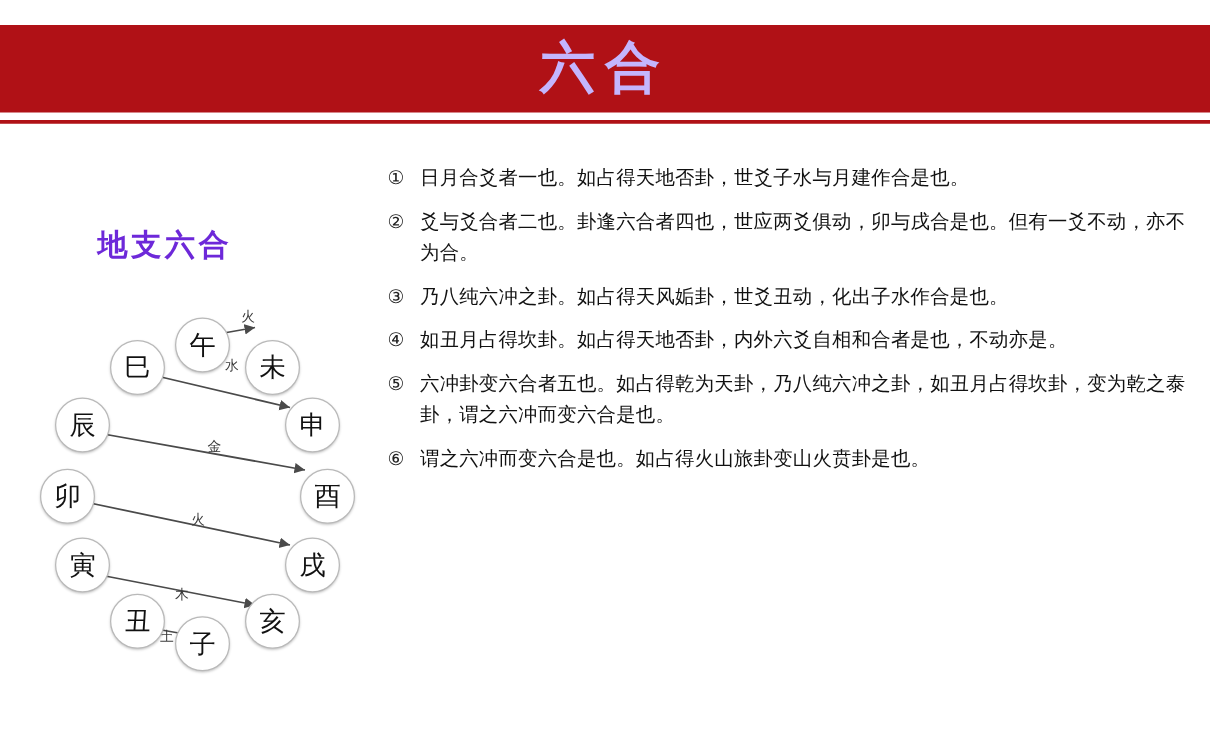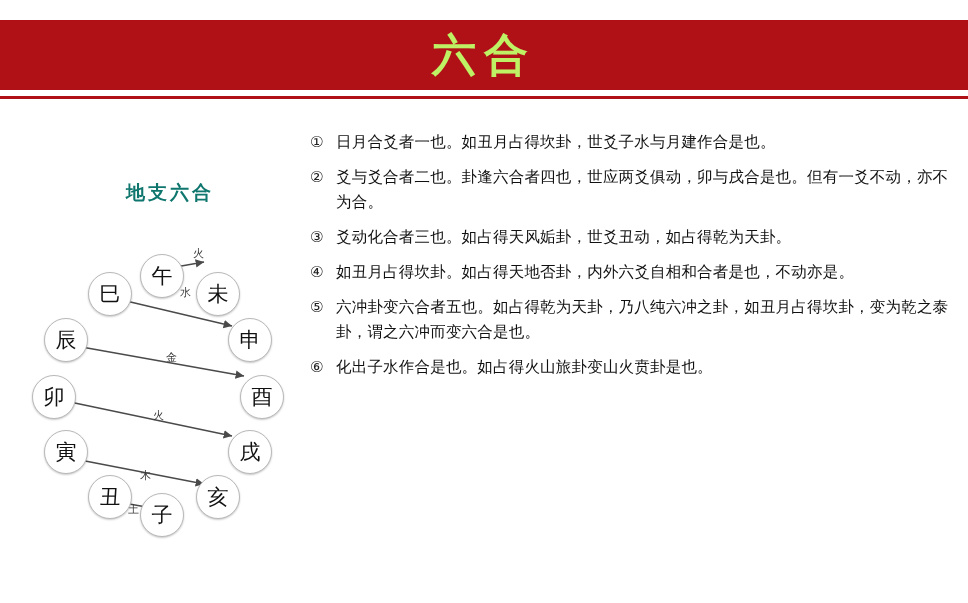--- a/index.html
+++ b/index.html
@@ -26,21 +26,21 @@
     left: 0;
     top: 20px;
     width: 968px;
     height: 70px;
     background: #B01116;
     display: flex;
     align-items: center;
     justify-content: center;
   }
   .header-title {
-    color: #bef264;
+    color: #c4b5fd;
     font-family: "DejaVu Sans", "Liberation Sans", sans-serif;
     font-size: 44px;
     font-weight: bold;
     letter-spacing: 8px;
     line-height: 1;
   }
   .header-rule {
     position: absolute;
     left: 0;
     top: 96px;
@@ -54,25 +54,24 @@
     left: 18px;
     top: 150px;
     width: 290px;
     height: 400px;
   }
   .diagram-title {
     position: absolute;
     left: 60px;
     top: 30px;
     font-family: "DejaVu Serif", "Liberation Serif", serif;
-    font-size: 19px;
-    color: #0f766e;
+    font-size: 24px;
+    color: #6d28d9;
     letter-spacing: 3px;
     font-weight: bold;
-    margin-left: 48px;
   }
   .node {
     position: absolute;
     width: 44px;
     height: 44px;
     border-radius: 50%;
     background: #ffffff;
     border: 1px solid #b9b9b9;
     box-shadow: 0 1px 2px rgba(0,0,0,0.22);
     display: flex;
@@ -188,37 +187,37 @@
     <div class="elem-label" style="left:148px; top:200px;">金</div>
     <div class="elem-label" style="left:135px; top:258px;">火</div>
     <div class="elem-label" style="left:122px; top:318px;">木</div>
     <div class="elem-label" style="left:110px; top:352px;">土</div>
   </div>
 
   <div class="content">
 
     <div class="item">
       <div class="item-num">①</div>
-      <div class="item-text">日月合爻者一也。如丑月占得坎卦，世爻子水与月建作合是也。</div>
+      <div class="item-text">日月合爻者一也。如占得天地否卦，世爻子水与月建作合是也。</div>
     </div>
     <div class="item">
       <div class="item-num">②</div>
       <div class="item-text">爻与爻合者二也。卦逢六合者四也，世应两爻俱动，卯与戌合是也。但有一爻不动，亦不为合。</div>
     </div>
     <div class="item">
       <div class="item-num">③</div>
-      <div class="item-text">爻动化合者三也。如占得天风姤卦，世爻丑动，如占得乾为天卦。</div>
+      <div class="item-text">乃八纯六冲之卦。如占得天风姤卦，世爻丑动，化出子水作合是也。</div>
     </div>
     <div class="item">
       <div class="item-num">④</div>
       <div class="item-text">如丑月占得坎卦。如占得天地否卦，内外六爻自相和合者是也，不动亦是。</div>
     </div>
     <div class="item">
       <div class="item-num">⑤</div>
       <div class="item-text">六冲卦变六合者五也。如占得乾为天卦，乃八纯六冲之卦，如丑月占得坎卦，变为乾之泰卦，谓之六冲而变六合是也。</div>
     </div>
     <div class="item">
       <div class="item-num">⑥</div>
-      <div class="item-text">化出子水作合是也。如占得火山旅卦变山火贲卦是也。</div>
+      <div class="item-text">谓之六冲而变六合是也。如占得火山旅卦变山火贲卦是也。</div>
     </div>
   </div>
 
 </div>
 
 </body></html>

